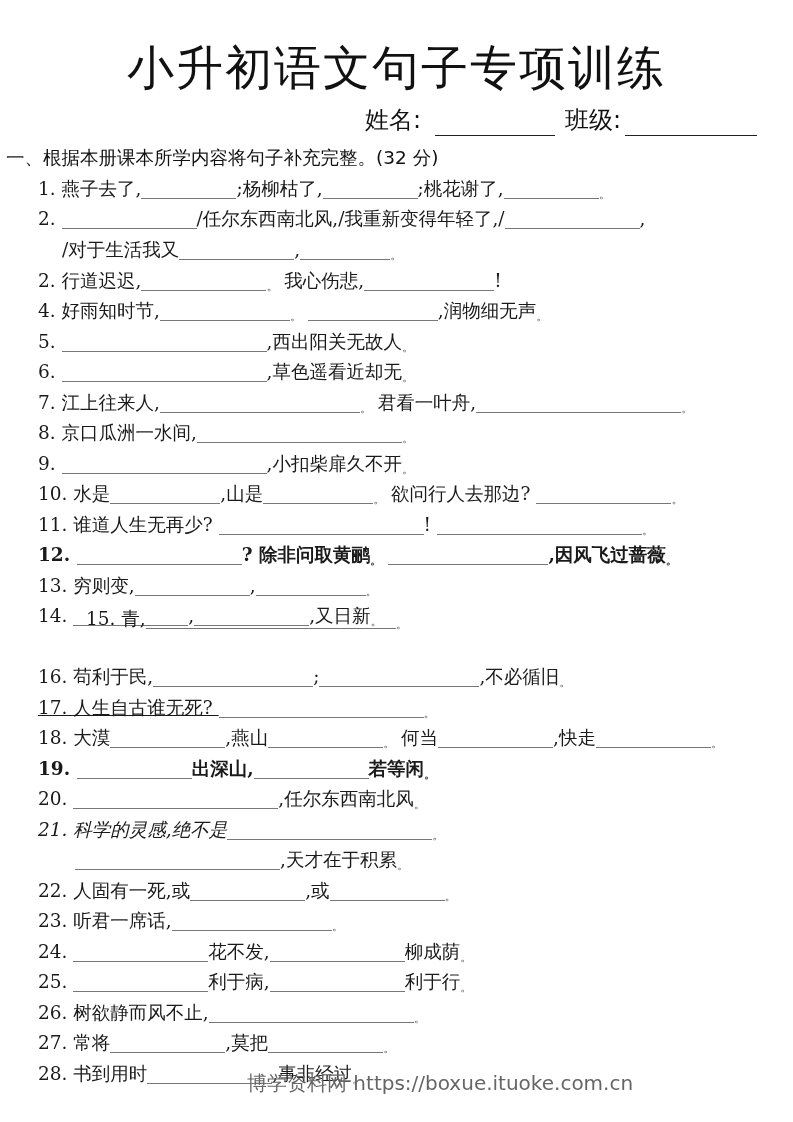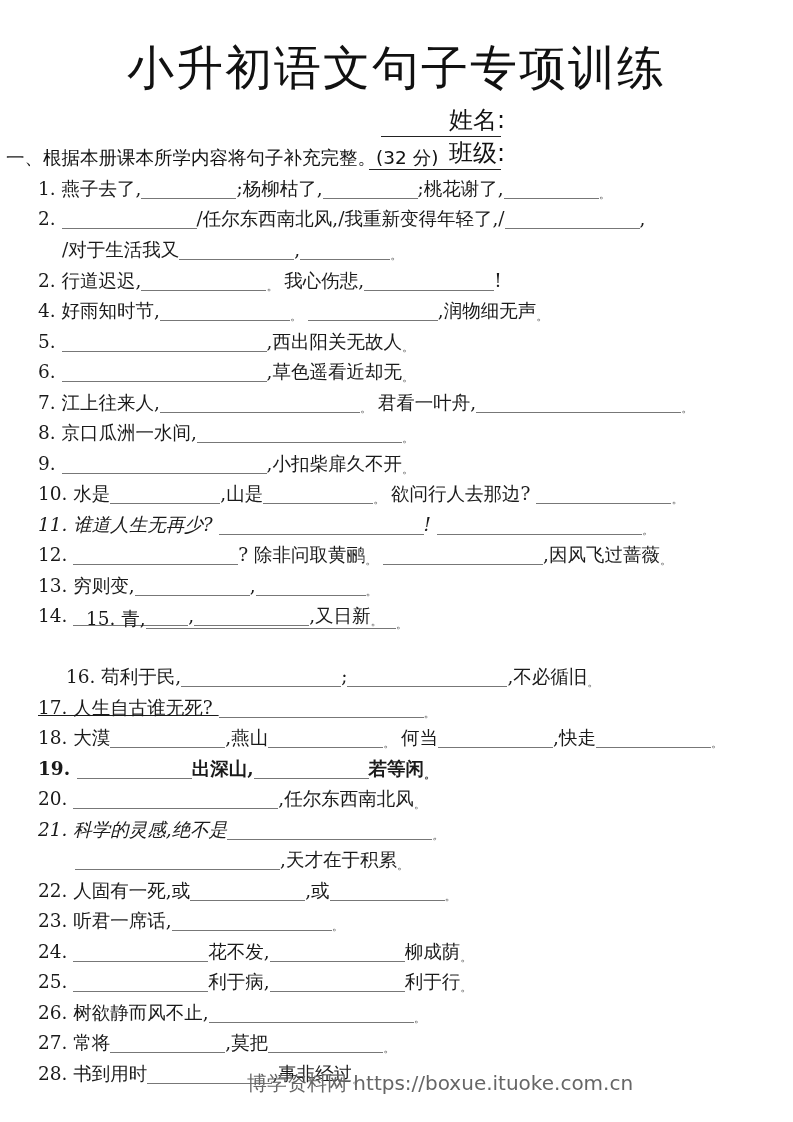--- a/index.html
+++ b/index.html
@@ -4,21 +4,21 @@
 <style>
   html, body { margin: 0; padding: 0; background: #ffffff; }
   body { width: 793px; height: 1122px; position: relative; overflow: hidden; color: #1a1a1a; }
   .title {
     position: absolute; left: 0; top: 38px; width: 793px; text-align: center;
     font-family: "DejaVu Sans", sans-serif; font-size: 47px; letter-spacing: 2px; line-height: 60px; color: #111;
   }
   .namebar {
     position: absolute; left: 365px; top: 104px; height: 32px;
     font-family: "DejaVu Sans", sans-serif; font-size: 24px; line-height: 32px; color: #111;
-    display: flex; align-items: flex-end; flex-direction: column;
+    display: flex; align-items: flex-end;
   }
   .namebar .fill { display: inline-block; border-bottom: 1.5px solid #222; height: 24px; margin: 0 4px; }
   .section-head {
     position: absolute; left: 6px; top: 145px;
     font-family: "DejaVu Sans", sans-serif; font-size: 18.5px; line-height: 26px; color: #111;
   }
   .q {
     position: absolute; left: 38px;
     font-family: "DejaVu Serif", serif; font-size: 18.5px; line-height: 26px; color: #1a1a1a; white-space: nowrap;
   }
@@ -49,26 +49,26 @@
     <div class="q" style="top: 206px;"><span>2. </span><span class="blank" style="width: 135px;"></span><span>/任尔东西南北风,/我重新变得年轻了,/</span><span class="blank" style="width: 135px;"></span><span>,</span></div>
     <div class="q" style="top: 237px; left: 62px;"><span>/对于生活我又</span><span class="blank" style="width: 115px;"></span><span>,</span><span class="blank" style="width: 90px;"></span><span class="punct period">。</span></div>
     <div class="q" style="top: 268px;"><span>2. 行道迟迟,</span><span class="blank" style="width: 125px;"></span><span class="punct period">。</span><span> 我心伤悲,</span><span class="blank" style="width: 130px;"></span><span>!</span></div>
     <div class="q" style="top: 298px;"><span>4. 好雨知时节,</span><span class="blank" style="width: 130px;"></span><span class="punct period">。</span><span> </span><span class="blank" style="width: 130px;"></span><span>,润物细无声</span><span class="punct period">。</span></div>
     <div class="q" style="top: 329px;"><span>5. </span><span class="blank" style="width: 205px;"></span><span>,西出阳关无故人</span><span class="punct period">。</span></div>
     <div class="q" style="top: 359px;"><span>6. </span><span class="blank" style="width: 205px;"></span><span>,草色遥看近却无</span><span class="punct period">。</span></div>
     <div class="q" style="top: 390px;"><span>7. 江上往来人,</span><span class="blank" style="width: 200px;"></span><span class="punct period">。</span><span> 君看一叶舟,</span><span class="blank" style="width: 205px;"></span><span class="punct period">。</span></div>
     <div class="q" style="top: 420px;"><span>8. 京口瓜洲一水间,</span><span class="blank" style="width: 205px;"></span><span class="punct period">。</span></div>
     <div class="q" style="top: 451px;"><span>9. </span><span class="blank" style="width: 205px;"></span><span>,小扣柴扉久不开</span><span class="punct period">。</span></div>
     <div class="q" style="top: 481px;"><span>10. 水是</span><span class="blank" style="width: 110px;"></span><span>,山是</span><span class="blank" style="width: 110px;"></span><span class="punct period">。</span><span> 欲问行人去那边? </span><span class="blank" style="width: 135px;"></span><span class="punct period">。</span></div>
-    <div class="q" style="top: 512px; font-style: italic;"><span>11. 谁道人生无再少? </span><span class="blank" style="width: 205px;"></span><span>! </span><span class="blank" style="width: 205px;"></span><span class="punct period">。</span></div>
-    <div class="q" style="top: 542px;"><span>12. </span><span class="blank" style="width: 165px;"></span><span>? 除非问取黄鹂</span><span class="punct period">。</span><span> </span><span class="blank" style="width: 160px;"></span><span>,因风飞过蔷薇</span><span class="punct period">。</span></div>
+    <div class="q" style="top: 512px;"><span>11. 谁道人生无再少? </span><span class="blank" style="width: 205px;"></span><span>! </span><span class="blank" style="width: 205px;"></span><span class="punct period">。</span></div>
+    <div class="q" style="top: 542px; font-weight: bold;"><span>12. </span><span class="blank" style="width: 165px;"></span><span>? 除非问取黄鹂</span><span class="punct period">。</span><span> </span><span class="blank" style="width: 160px;"></span><span>,因风飞过蔷薇</span><span class="punct period">。</span></div>
     <div class="q" style="top: 573px;"><span>13. 穷则变,</span><span class="blank" style="width: 115px;"></span><span>,</span><span class="blank" style="width: 110px;"></span><span class="punct period">。</span></div>
     <div class="q" style="top: 603px;"><span>14. </span><span class="blank" style="width: 115px;"></span><span>,</span><span class="blank" style="width: 115px;"></span><span>,又日新</span><span class="punct period">。</span></div>
     <div class="q" style="top: 606px; margin-left: 48px;"><span>15. 青,</span><span class="blank" style="width: 250px;"></span><span class="punct period">。</span></div>
-    <div class="q" style="top: 664px; margin-left: 28px;"><span>16. 苟利于民,</span><span class="blank" style="width: 160px;"></span><span>;</span><span class="blank" style="width: 160px;"></span><span>,不必循旧</span><span class="punct period">。</span></div>
+    <div class="q" style="top: 664px;"><span>16. 苟利于民,</span><span class="blank" style="width: 160px;"></span><span>;</span><span class="blank" style="width: 160px;"></span><span>,不必循旧</span><span class="punct period">。</span></div>
     <div class="q" style="top: 695px; text-decoration: underline;"><span>17. 人生自古谁无死? </span><span class="blank" style="width: 205px;"></span><span class="punct period">。</span></div>
     <div class="q" style="top: 725px;"><span>18. 大漠</span><span class="blank" style="width: 115px;"></span><span>,燕山</span><span class="blank" style="width: 115px;"></span><span class="punct period">。</span><span> 何当</span><span class="blank" style="width: 115px;"></span><span>,快走</span><span class="blank" style="width: 115px;"></span><span class="punct period">。</span></div>
     <div class="q" style="top: 756px; font-weight: bold;"><span>19. </span><span class="blank" style="width: 115px;"></span><span>出深山,</span><span class="blank" style="width: 115px;"></span><span>若等闲</span><span class="punct period">。</span></div>
     <div class="q" style="top: 786px;"><span>20. </span><span class="blank" style="width: 205px;"></span><span>,任尔东西南北风</span><span class="punct period">。</span></div>
     <div class="q" style="top: 817px; font-style: italic;"><span>21. 科学的灵感,绝不是</span><span class="blank" style="width: 205px;"></span><span class="punct period">。</span></div>
     <div class="q" style="top: 847px; left: 75px;"><span class="blank" style="width: 205px;"></span><span>,天才在于积累</span><span class="punct period">。</span></div>
     <div class="q" style="top: 878px;"><span>22. 人固有一死,或</span><span class="blank" style="width: 115px;"></span><span>,或</span><span class="blank" style="width: 115px;"></span><span class="punct period">。</span></div>
     <div class="q" style="top: 908px;"><span>23. 听君一席话,</span><span class="blank" style="width: 160px;"></span><span class="punct period">。</span></div>
     <div class="q" style="top: 939px;"><span>24. </span><span class="blank" style="width: 135px;"></span><span>花不发,</span><span class="blank" style="width: 135px;"></span><span>柳成荫</span><span class="punct period">。</span></div>
     <div class="q" style="top: 969px;"><span>25. </span><span class="blank" style="width: 135px;"></span><span>利于病,</span><span class="blank" style="width: 135px;"></span><span>利于行</span><span class="punct period">。</span></div>

